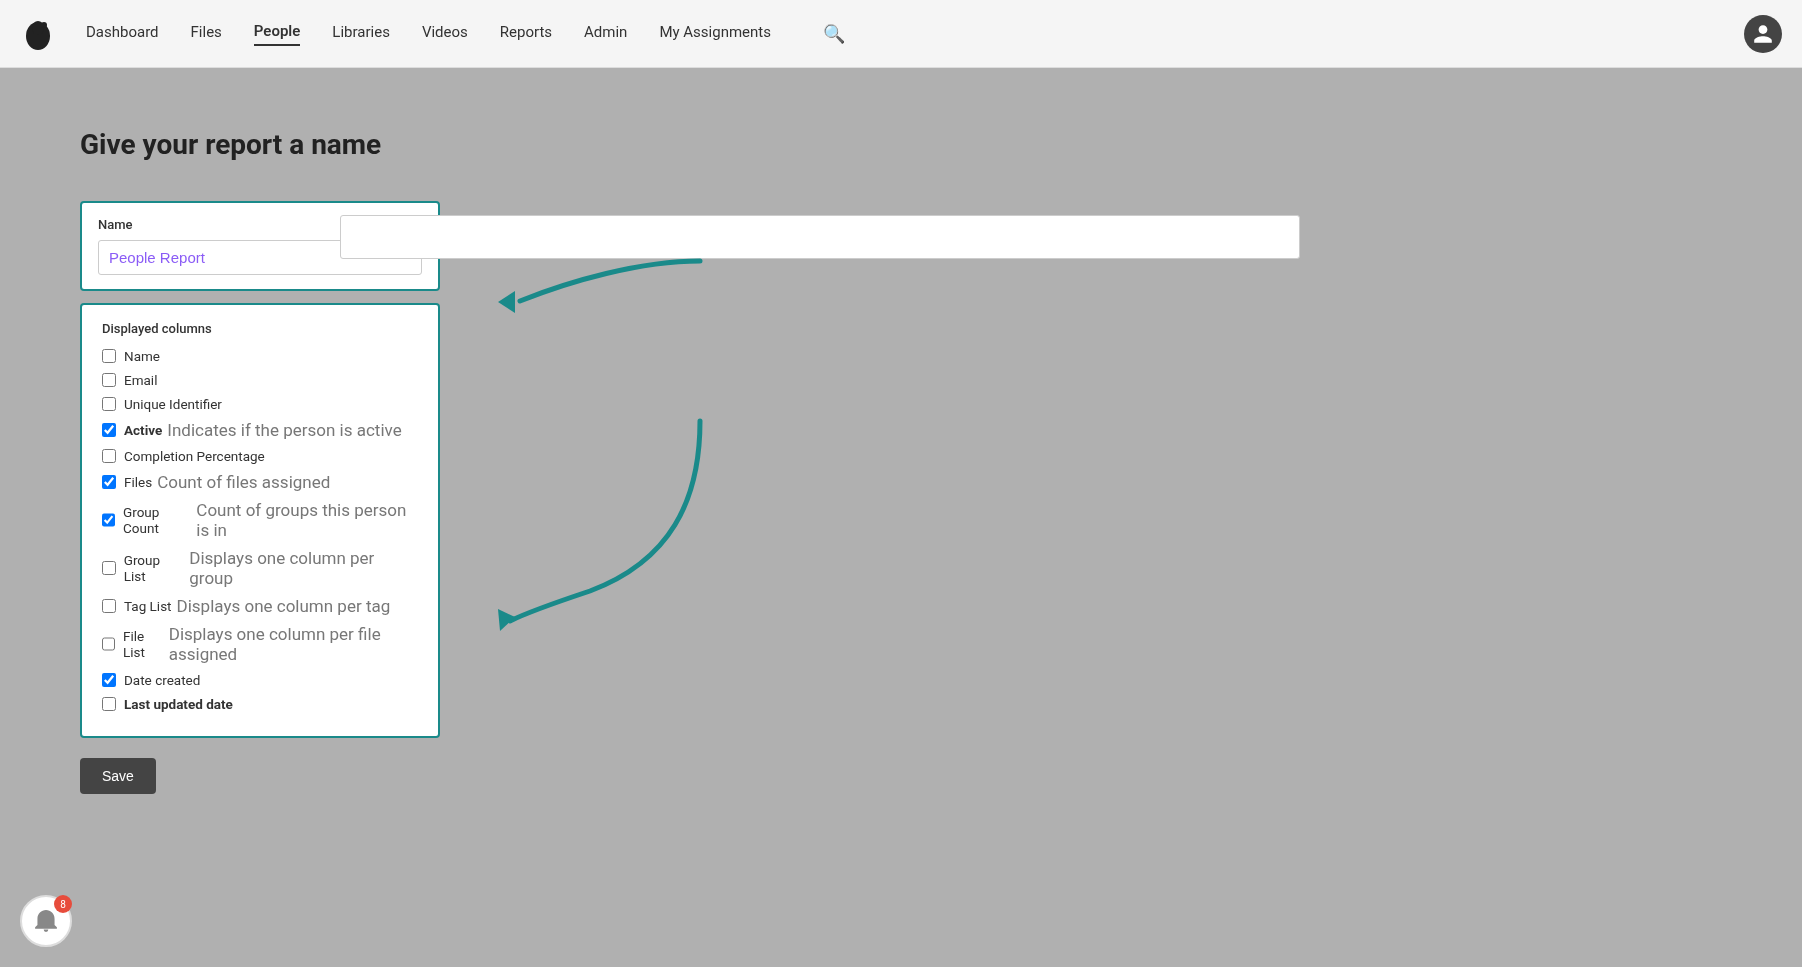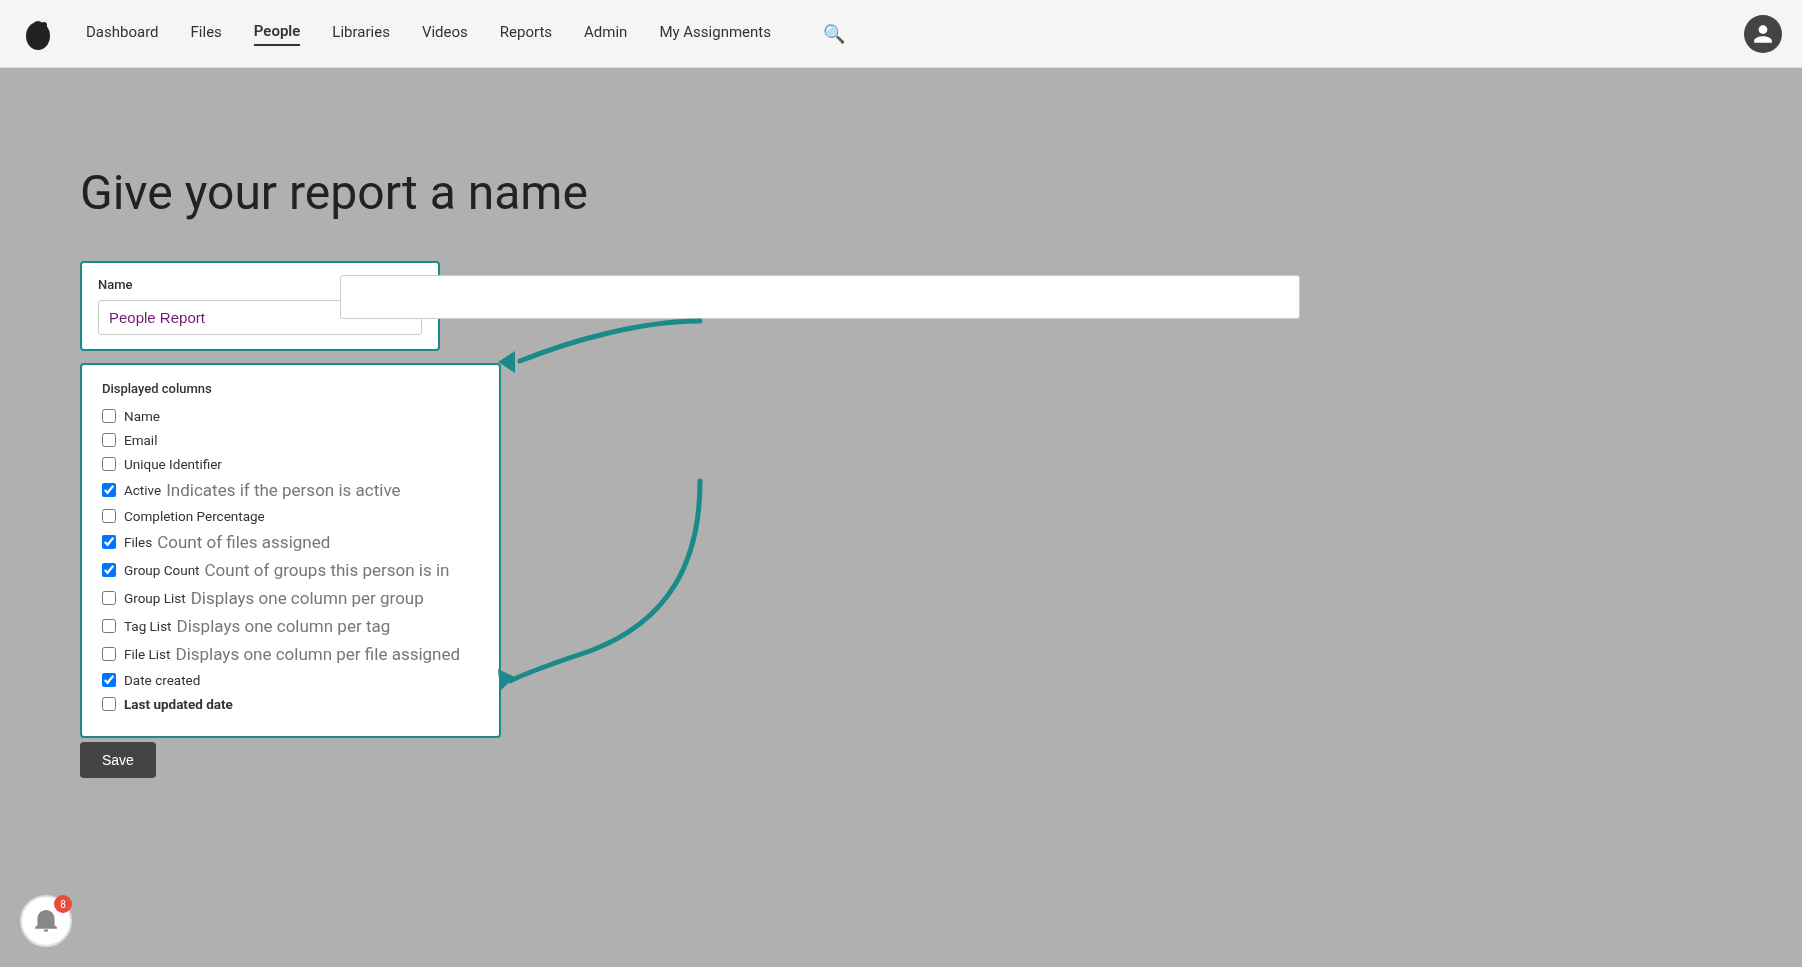--- a/index.html
+++ b/index.html
@@ -63,25 +63,24 @@
       cursor: pointer;
     }
 
     
     .main {
       padding: 60px 80px;
       position: relative;
     }
 
     .page-title {
-      font-size: 48px;
-      font-weight: 400;
+      font-size: 28px;
+      font-weight: 700;
       color: #222;
       margin-bottom: 40px;
-      margin-top: 36px;
     }
 
     
     .form-area {
       position: relative;
       width: 700px;
     }
 
     
     .name-box {
@@ -97,21 +96,21 @@
       color: #333;
       margin-bottom: 8px;
       font-weight: 500;
     }
     .name-input {
       width: 100%;
       border: 1px solid #ccc;
       border-radius: 3px;
       padding: 8px 10px;
       font-size: 15px;
-      color: #701a75;
+      color: #8b5cf6;
       outline: none;
     }
 
     
     .long-input-container {
       position: absolute;
       top: 14px;
       left: 260px;
       right: -500px;
       height: 44px;
@@ -127,22 +126,22 @@
       color: #333;
       outline: none;
     }
 
     
     .columns-box {
       background: white;
       border: 2.5px solid #1a8a8a;
       border-radius: 4px;
       padding: 16px 20px;
-      width: 421px;
-      margin-bottom: 4px;
+      width: 360px;
+      margin-bottom: 20px;
     }
     .columns-title {
       font-size: 13px;
       color: #333;
       margin-bottom: 12px;
       font-weight: 500;
     }
     .checkbox-item {
       display: flex;
       align-items: center;
@@ -276,21 +275,21 @@
           <div class="checkbox-item">
             <input type="checkbox" style="">
             <span style="font-weight: 400;">Email</span>
           </div>
           <div class="checkbox-item">
             <input type="checkbox" style="">
             <span style="font-weight: 400;">Unique Identifier</span>
           </div>
           <div class="checkbox-item">
             <input type="checkbox" checked="" style="">
-            <span style="font-weight: 400;">Active</span>
+            <span style="font-weight: 700;">Active</span>
             <span class="sub-label">Indicates if the person is active</span>
           </div>
           <div class="checkbox-item">
             <input type="checkbox" style="">
             <span style="font-weight: 400;">Completion Percentage</span>
           </div>
           <div class="checkbox-item">
             <input type="checkbox" checked="" style="">
             <span style="font-weight: 400;">Files</span>
             <span class="sub-label">Count of files assigned</span>

